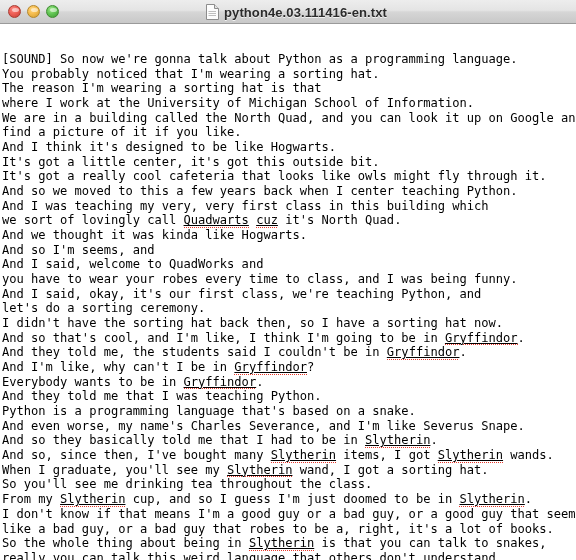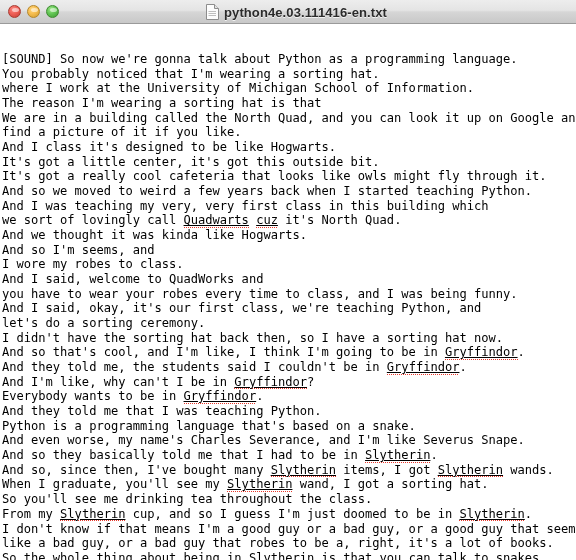--- a/index.html
+++ b/index.html
@@ -169,33 +169,32 @@
       </svg>
       <span class="window-title">python4e.03.111416-en.txt</span>
     </div>
 
   </div>
 
   <div class="document">
     <div class="text-body" id="text-body">
         <div class="line">[SOUND] So now we're gonna talk about Python as a programming language.</div>
         <div class="line">You probably noticed that I'm wearing a sorting hat.</div>
+        <div class="line">The reason I'm wearing a sorting hat is that</div>
         <div class="line">where I work at the University of Michigan School of Information.</div>
-        <div class="line">The reason I'm wearing a sorting hat is that</div>
         <div class="line">We are in a building called the North Quad, and you can look it up on Google and</div>
         <div class="line">find a picture of it if you like.</div>
-        <div class="line">And I class it's designed to be like Hogwarts.</div>
+        <div class="line">And I think it's designed to be like Hogwarts.</div>
         <div class="line">It's got a little center, it's got this outside bit.</div>
         <div class="line">It's got a really cool cafeteria that looks like owls might fly through it.</div>
-        <div class="line">And so we moved to weird a few years back when I started teaching Python.</div>
+        <div class="line">And so we moved to this a few years back when I center teaching Python.</div>
         <div class="line">And I was teaching my very, very first class in this building which</div>
         <div class="line">we sort of lovingly call <span class="misspelled">Quadwarts</span> <span class="misspelled">cuz</span> it's North Quad.</div>
         <div class="line">And we thought it was kinda like Hogwarts.</div>
         <div class="line">And so I'm seems, and</div>
-        <div class="line">I wore my robes to class.</div>
         <div class="line">And I said, welcome to QuadWorks and</div>
         <div class="line">you have to wear your robes every time to class, and I was being funny.</div>
         <div class="line">And I said, okay, it's our first class, we're teaching Python, and</div>
         <div class="line">let's do a sorting ceremony.</div>
         <div class="line">I didn't have the sorting hat back then, so I have a sorting hat now.</div>
         <div class="line">And so that's cool, and I'm like, I think I'm going to be in <span class="misspelled">Gryffindor</span>.</div>
         <div class="line">And they told me, the students said I couldn't be in <span class="misspelled">Gryffindor</span>.</div>
         <div class="line">And I'm like, why can't I be in <span class="misspelled">Gryffindor</span>?</div>
         <div class="line">Everybody wants to be in <span class="misspelled">Gryffindor</span>.</div>
         <div class="line">And they told me that I was teaching Python.</div>

